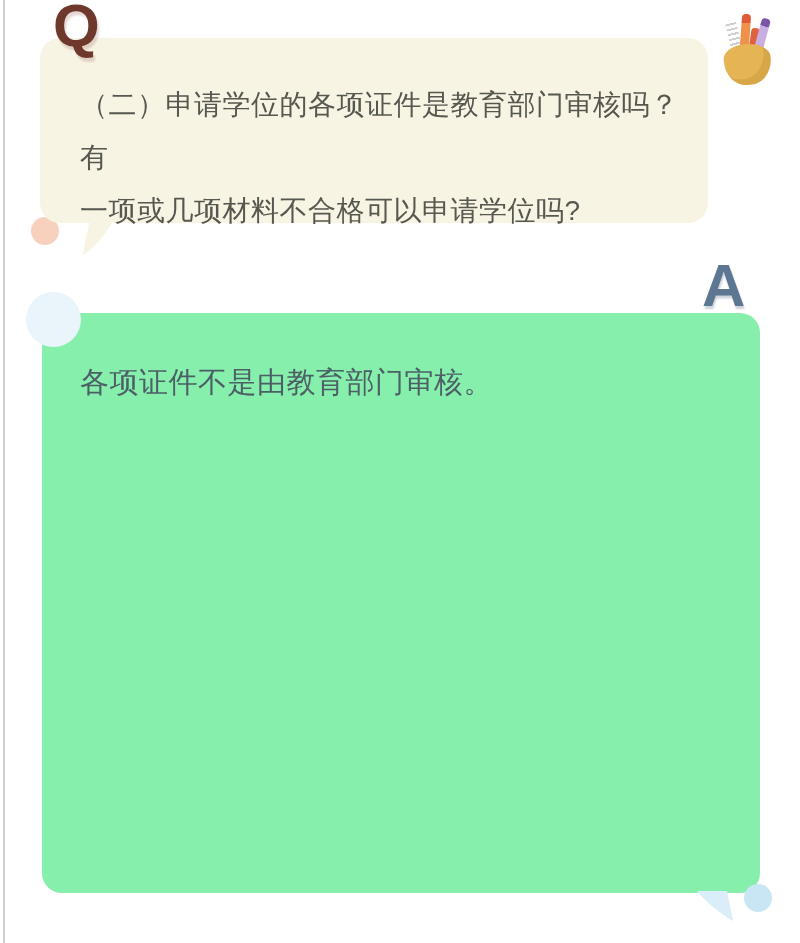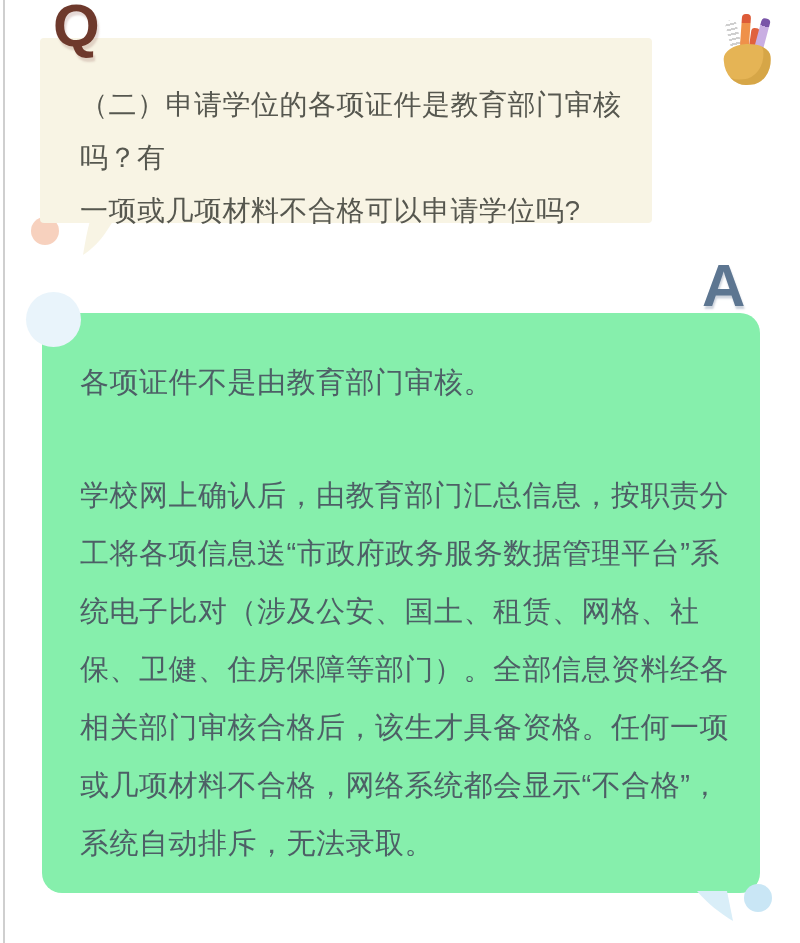--- a/index.html
+++ b/index.html
@@ -15,22 +15,22 @@
     background:#cfcfcf;
   }
   
   .q-label{
     position:absolute;left:53px;top:-8px;
     font-size:60px;font-weight:800;line-height:68px;
     text-shadow:2px 4px 2px rgba(160,120,110,0.28);
     z-index:3;
   }
   .q-box{
-    position:absolute;left:40px;top:38px;width:612px;height:185px;
-    border-radius:4px;z-index:1;
+    position:absolute;left:40px;top:38px;width:668px;height:185px;
+    border-radius:20px;z-index:1;
   }
   .q-text{
     padding:40px 16px 0 40px;
     font-size:28px;line-height:53px;letter-spacing:0.5px;
     white-space:pre-line;
   }
   .q-tail{
     position:absolute;left:83px;top:221px;width:30px;height:34px;z-index:1;
   }
   
@@ -128,27 +128,20 @@
     <div class="pc-pencil-purple"></div>
     <div class="pc-cup"></div>
   </div>
 
   <div class="left-blue-circle" style="background-color: rgb(233, 244, 251);"></div>
 
   <div class="a-label" style="color: rgb(93, 118, 145);">A</div>
 
   <div class="a-box" style="background-color: #86efac;">
     <p class="a-p1" style="color: rgb(77, 95, 102);">各项证件不是由教育部门审核。</p>
-    <p class="a-p2" style="color: rgb(77, 95, 102);">学校网上确认后，由教育部门汇总信息，按职责分
-工将各项信息送“市政府政务服务数据管理平台”系
-统电子比对（涉及公安、国土、租赁、网格、社
-保、卫健、住房保障等部门）。全部信息资料经各
-相关部门审核合格后，该生才具备资格。任何一项
-或几项材料不合格，网络系统都会显示“不合格”，
-系统自动排斥，无法录取。</p>
   </div>
 
   <svg class="a-tail" viewBox="0 0 40 34" xmlns="http://www.w3.org/2000/svg">
     <path id="a-tail-path" d="M2,0 L32,0 L38,30 C26,23 12,12 2,0 Z" style="fill: rgb(217, 238, 248);"></path>
   </svg>
 
   <div class="right-blue-circle" style="background-color: rgb(201, 230, 245);"></div>
 
 </div>
 

